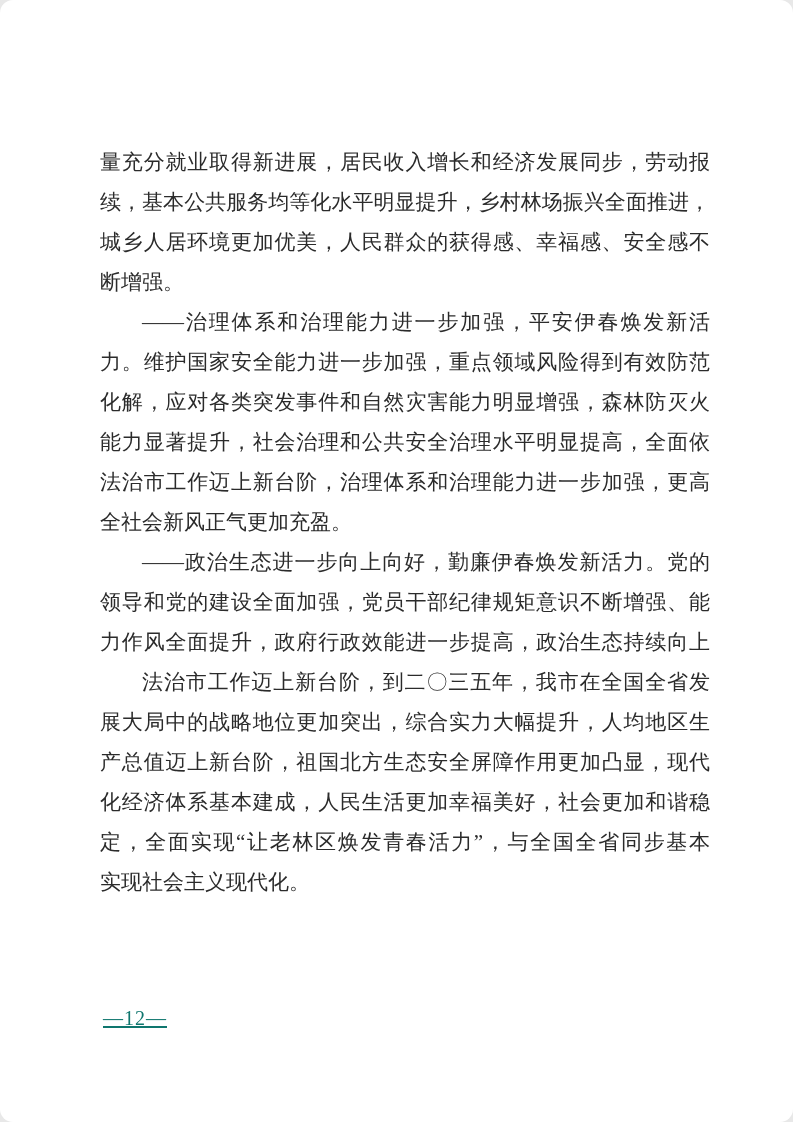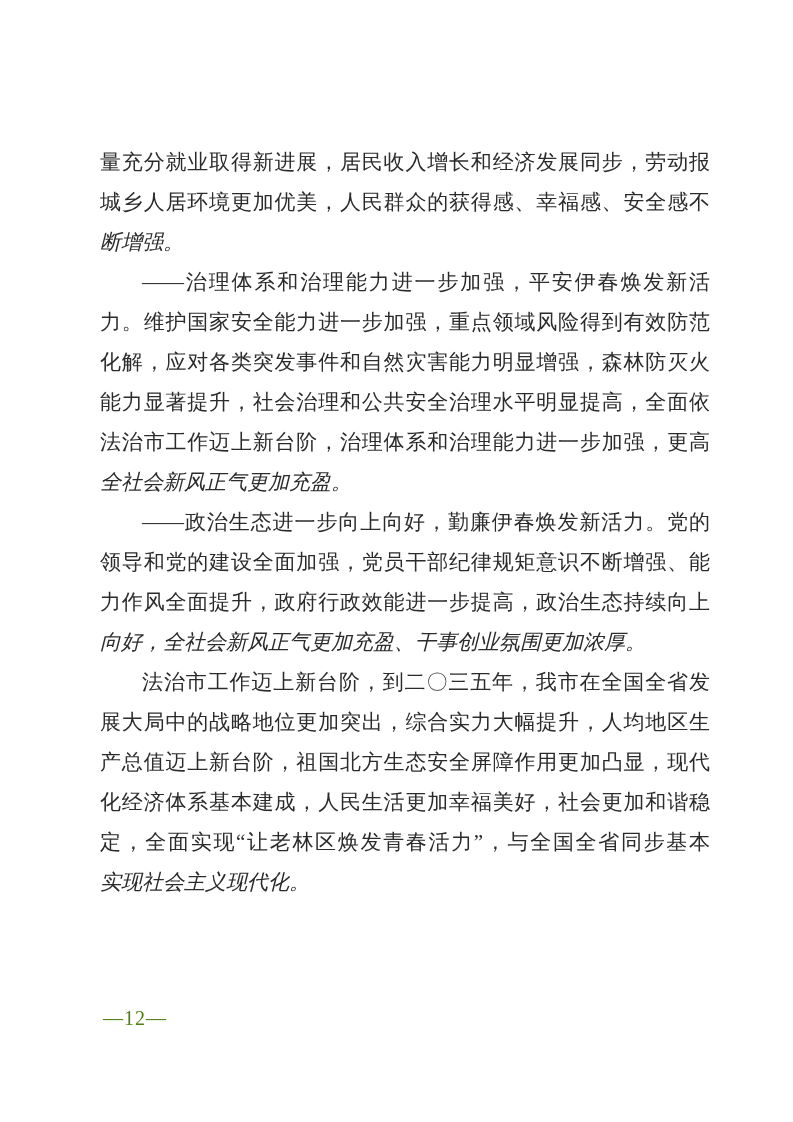--- a/index.html
+++ b/index.html
@@ -9,72 +9,73 @@
   }
   .page {
     position: relative;
     width: 793px;
     height: 1122px;
     margin: 0 auto;
     background: #ffffff;
     overflow: hidden;
     font-family: "Liberation Serif", "DejaVu Serif", serif;
     color: #2b2b2b;
+    border-radius: 13px;
   }
   .text-block {
     position: absolute;
     left: 100px;
     top: 142px;
     width: 610px;
   }
   .line {
     font-size: 21px;
     line-height: 40px;
     height: 40px;
     text-align: justify;
     text-align-last: justify;
     text-justify: inter-character;
     overflow: hidden;
   }
   .line.last {
     text-align: right;
     text-align-last: left;
-    font-style: italic;
   }
   .line.indent {
     text-indent: 42px;
   }
   .page-number {
     position: absolute;
     left: 103px;
     top: 1003px;
     font-size: 20px;
     line-height: 30px;
     letter-spacing: 1px;
-    color: #4d7c0f;
+    color: #0f766e;
+    text-decoration: underline;
   }
 </style>
 </head>
 <body>
 
 <div class="page">
   <main class="text-block">
       <div class="line">量充分就业取得新进展，居民收入增长和经济发展同步，劳动报</div>
+      <div class="line">续，基本公共服务均等化水平明显提升，乡村林场振兴全面推进，</div>
       <div class="line">城乡人居环境更加优美，人民群众的获得感、幸福感、安全感不</div>
       <div class="line last">断增强。</div>
       <div class="line indent">——治理体系和治理能力进一步加强，平安伊春焕发新活</div>
       <div class="line">力。维护国家安全能力进一步加强，重点领域风险得到有效防范</div>
       <div class="line">化解，应对各类突发事件和自然灾害能力明显增强，森林防灭火</div>
       <div class="line">能力显著提升，社会治理和公共安全治理水平明显提高，全面依</div>
       <div class="line">法治市工作迈上新台阶，治理体系和治理能力进一步加强，更高</div>
       <div class="line last">全社会新风正气更加充盈。</div>
       <div class="line indent">——政治生态进一步向上向好，勤廉伊春焕发新活力。党的</div>
       <div class="line">领导和党的建设全面加强，党员干部纪律规矩意识不断增强、能</div>
       <div class="line">力作风全面提升，政府行政效能进一步提高，政治生态持续向上</div>
-      <div class="line last">向好，全社会新风正气更加充盈、干事创业氛围更加浓厚。</div>
       <div class="line indent">法治市工作迈上新台阶，到二〇三五年，我市在全国全省发</div>
       <div class="line">展大局中的战略地位更加突出，综合实力大幅提升，人均地区生</div>
       <div class="line">产总值迈上新台阶，祖国北方生态安全屏障作用更加凸显，现代</div>
       <div class="line">化经济体系基本建成，人民生活更加幸福美好，社会更加和谐稳</div>
       <div class="line">定，全面实现“让老林区焕发青春活力”，与全国全省同步基本</div>
       <div class="line last">实现社会主义现代化。</div>
     </main>
   <div class="page-number">—12—</div>
 </div>
 

